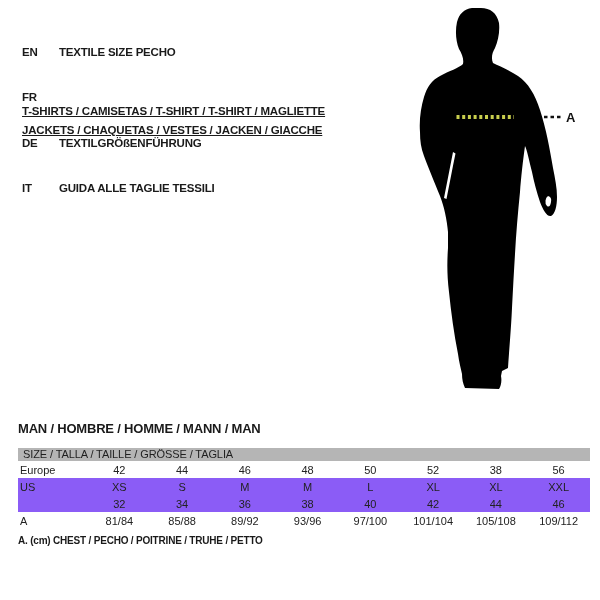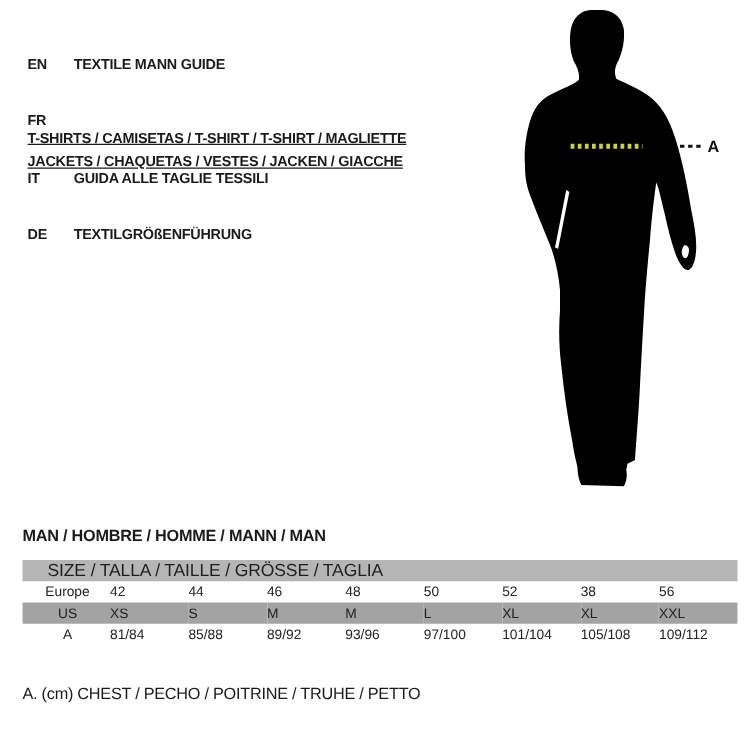--- a/index.html
+++ b/index.html
@@ -69,65 +69,66 @@
     width: 572px;
     border-collapse: collapse;
     table-layout: fixed;
     font-size: 11px;
   }
   .size-table col.c-label { width: 70px; }
   .size-table th.bar {
     background: #b5b5b5;
     font-weight: normal;
     text-align: left;
-    font-size: 14px;
+    font-size: 11px;
     color: #1f1f1f;
     height: 13px;
-    padding: 0 0 1px 20px;
+    padding: 0 0 1px 5px;
     letter-spacing: -0.1px;
   }
   .size-table td {
     height: 17px;
+    text-align: center;
     vertical-align: middle;
     color: #222222;
     font-weight: normal;
   }
   .size-table td.lbl {
-    text-align: center;
+    text-align: left;
     padding-left: 2px;
   }
-  .size-table tr.shade td { background: #a3a3a3; }
+  .size-table tr.shade td { background: #8b5cf6; }
 
   
   .footnote {
     position: absolute;
-    left: 18px; top: 547px;
-    font-weight: normal;
-    font-size: 13px;
+    left: 18px; top: 535px;
+    font-weight: bold;
+    font-size: 10px;
     letter-spacing: -0.2px;
   }
 </style>
 </head>
 <body>
 
 <div class="lang-list">
   <div class="lang-row">
     <span class="lang-code">EN</span>
-    <span class="lang-label">TEXTILE MANN GUIDE</span>
+    <span class="lang-label">TEXTILE SIZE PECHO</span>
   </div>
   <div class="lang-row">
     <span class="lang-code">FR</span>
+  </div>
+  <div class="lang-row">
+    <span class="lang-code">DE</span>
+    <span class="lang-label">TEXTILGRÖßENFÜHRUNG</span>
   </div>
   <div class="lang-row">
     <span class="lang-code">IT</span>
     <span class="lang-label">GUIDA ALLE TAGLIE TESSILI</span>
-  </div>
-  <div class="lang-row">
-    <span class="lang-code">DE</span>
-    <span class="lang-label">TEXTILGRÖßENFÜHRUNG</span>
   </div>
 </div>
 
 <div class="product-lines">
   <div>T-SHIRTS / CAMISETAS / T-SHIRT / T-SHIRT / MAGLIETTE</div>
   <div>JACKETS / CHAQUETAS / VESTES / JACKEN / GIACCHE</div>
 </div>
 
 <div class="figure-wrap">
   <svg viewBox="396 0 190 402" xmlns="http://www.w3.org/2000/svg">
@@ -226,20 +227,31 @@
       <td class="lbl">US</td>
       <td>XS</td>
       <td>S</td>
       <td>M</td>
       <td>M</td>
       <td>L</td>
       <td>XL</td>
       <td>XL</td>
       <td>XXL</td>
     </tr>
+    <tr class="shade">
+      <td class="lbl"></td>
+      <td>32</td>
+      <td>34</td>
+      <td>36</td>
+      <td>38</td>
+      <td>40</td>
+      <td>42</td>
+      <td>44</td>
+      <td>46</td>
+    </tr>
     <tr>
       <td class="lbl">A</td>
       <td>81/84</td>
       <td>85/88</td>
       <td>89/92</td>
       <td>93/96</td>
       <td>97/100</td>
       <td>101/104</td>
       <td>105/108</td>
       <td>109/112</td>

